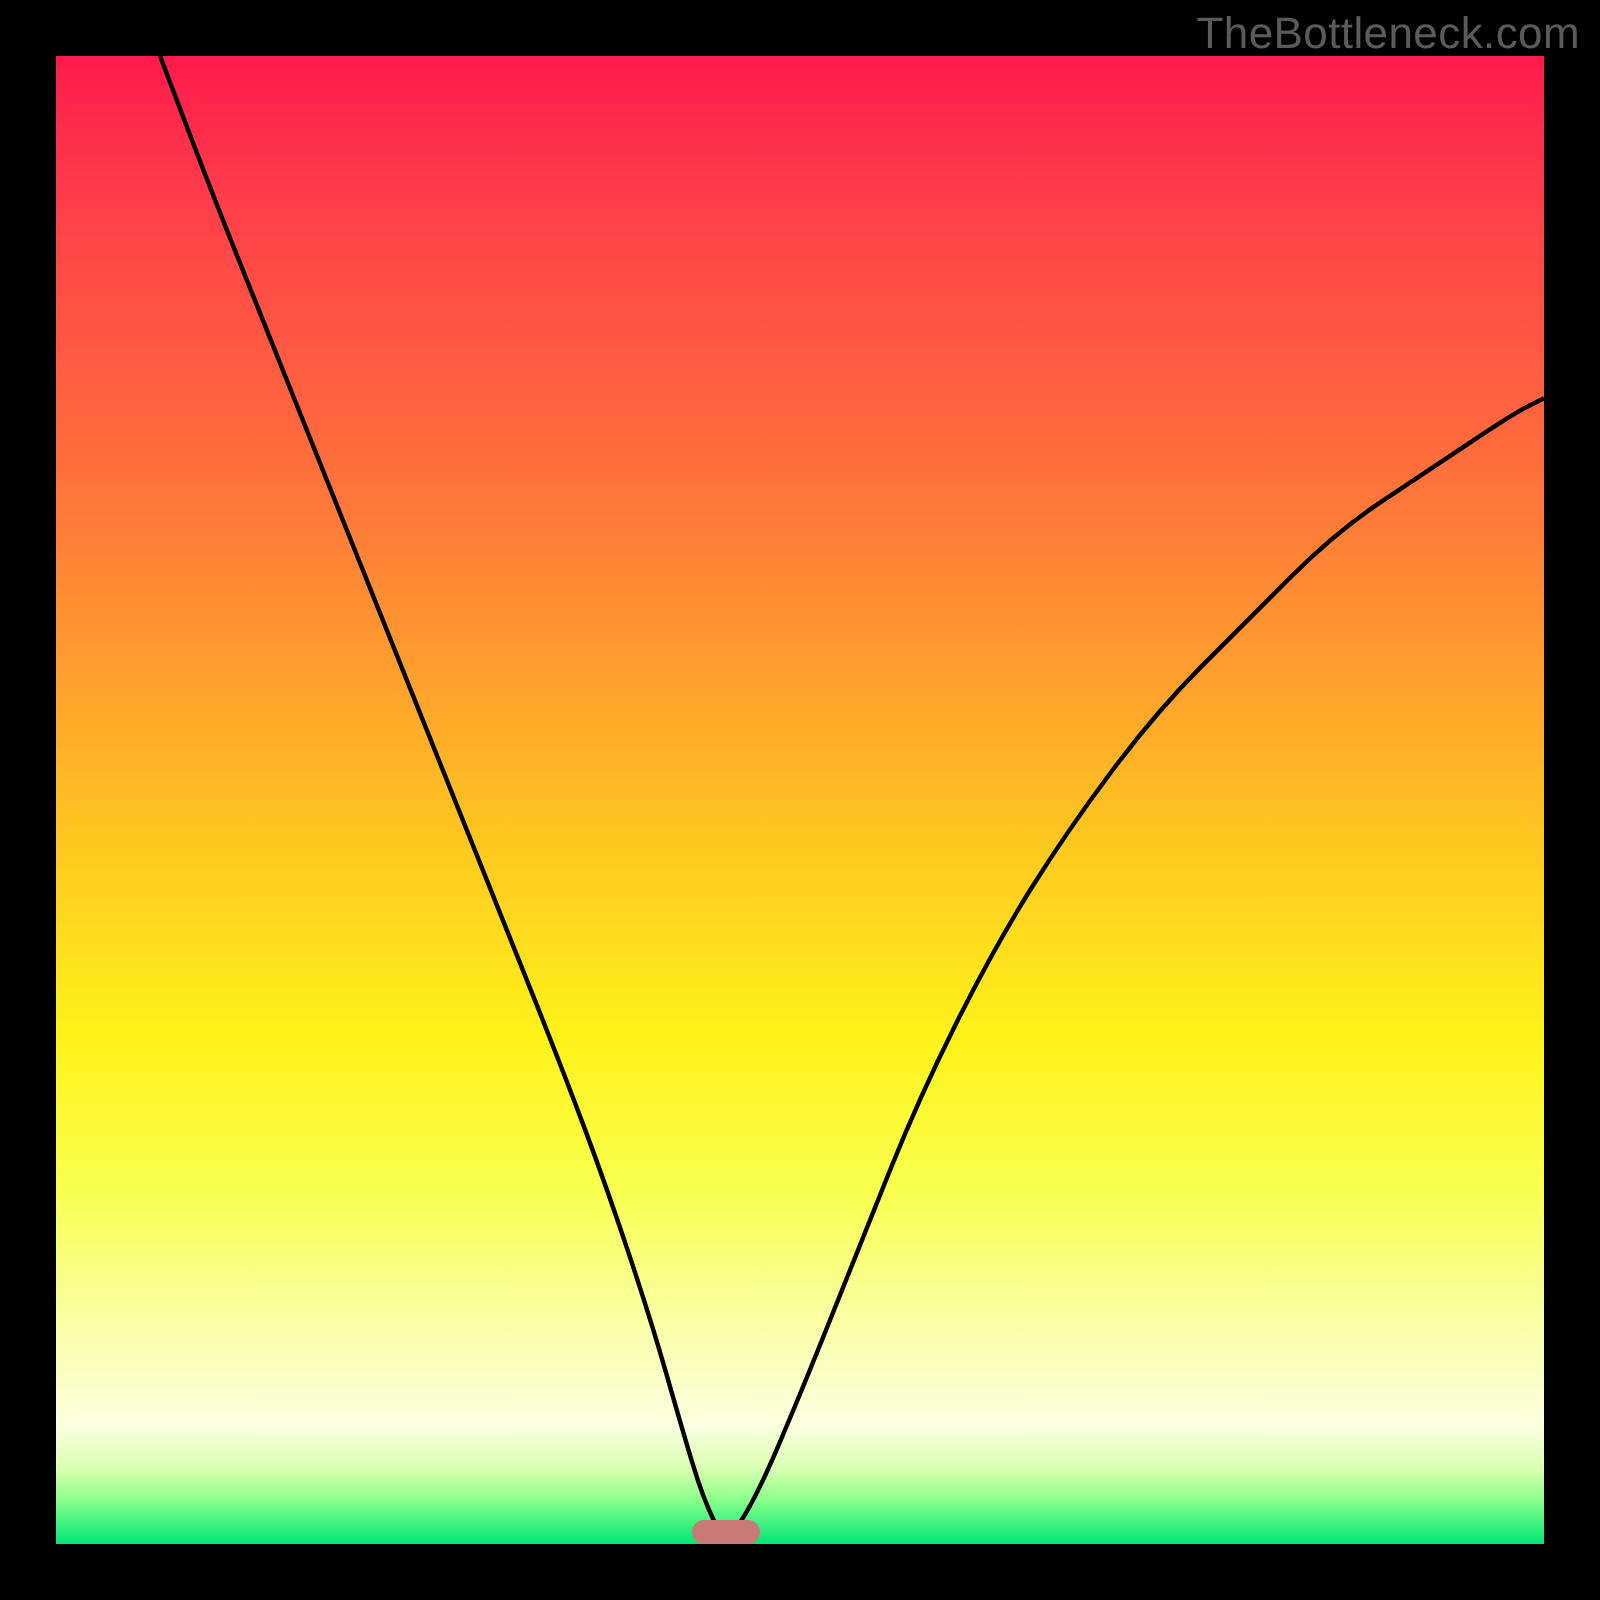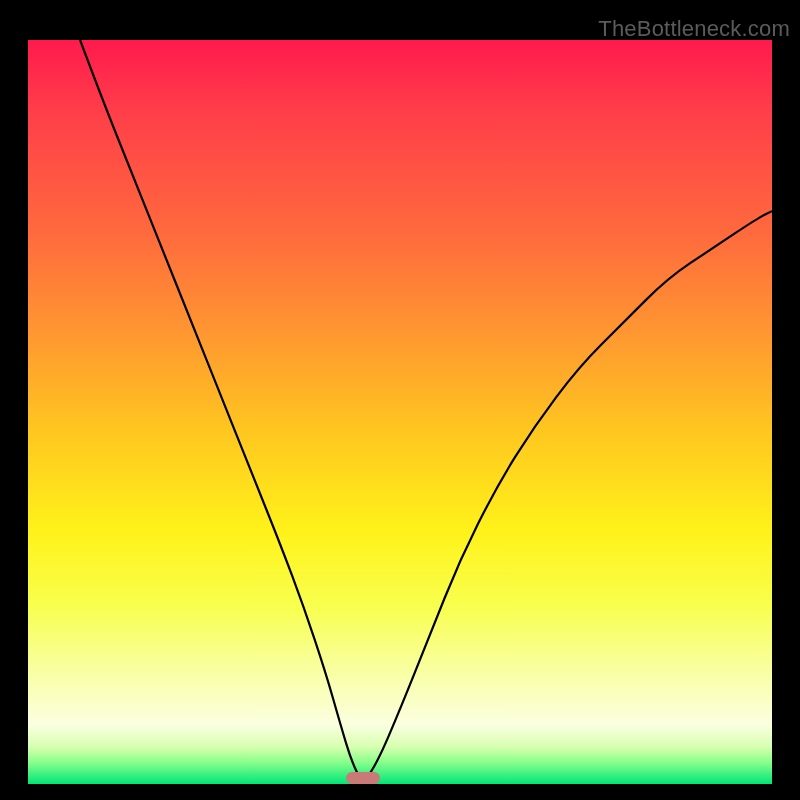--- a/index.html
+++ b/index.html
@@ -6,21 +6,21 @@
     margin: 0;
     padding: 0;
     width: 800px;
     height: 800px;
     overflow: hidden;
     background: #000;
     font-family: Arial, Helvetica, sans-serif;
   }
   .frame {
     position: absolute;
-    top: 12px;
+    top: 0;
     left: 0;
     width: 800px;
     height: 644px;
     background: #000;
   }
   .plot {
     position: absolute;
     top: 28px;
     left: 28px;
     width: 744px;

